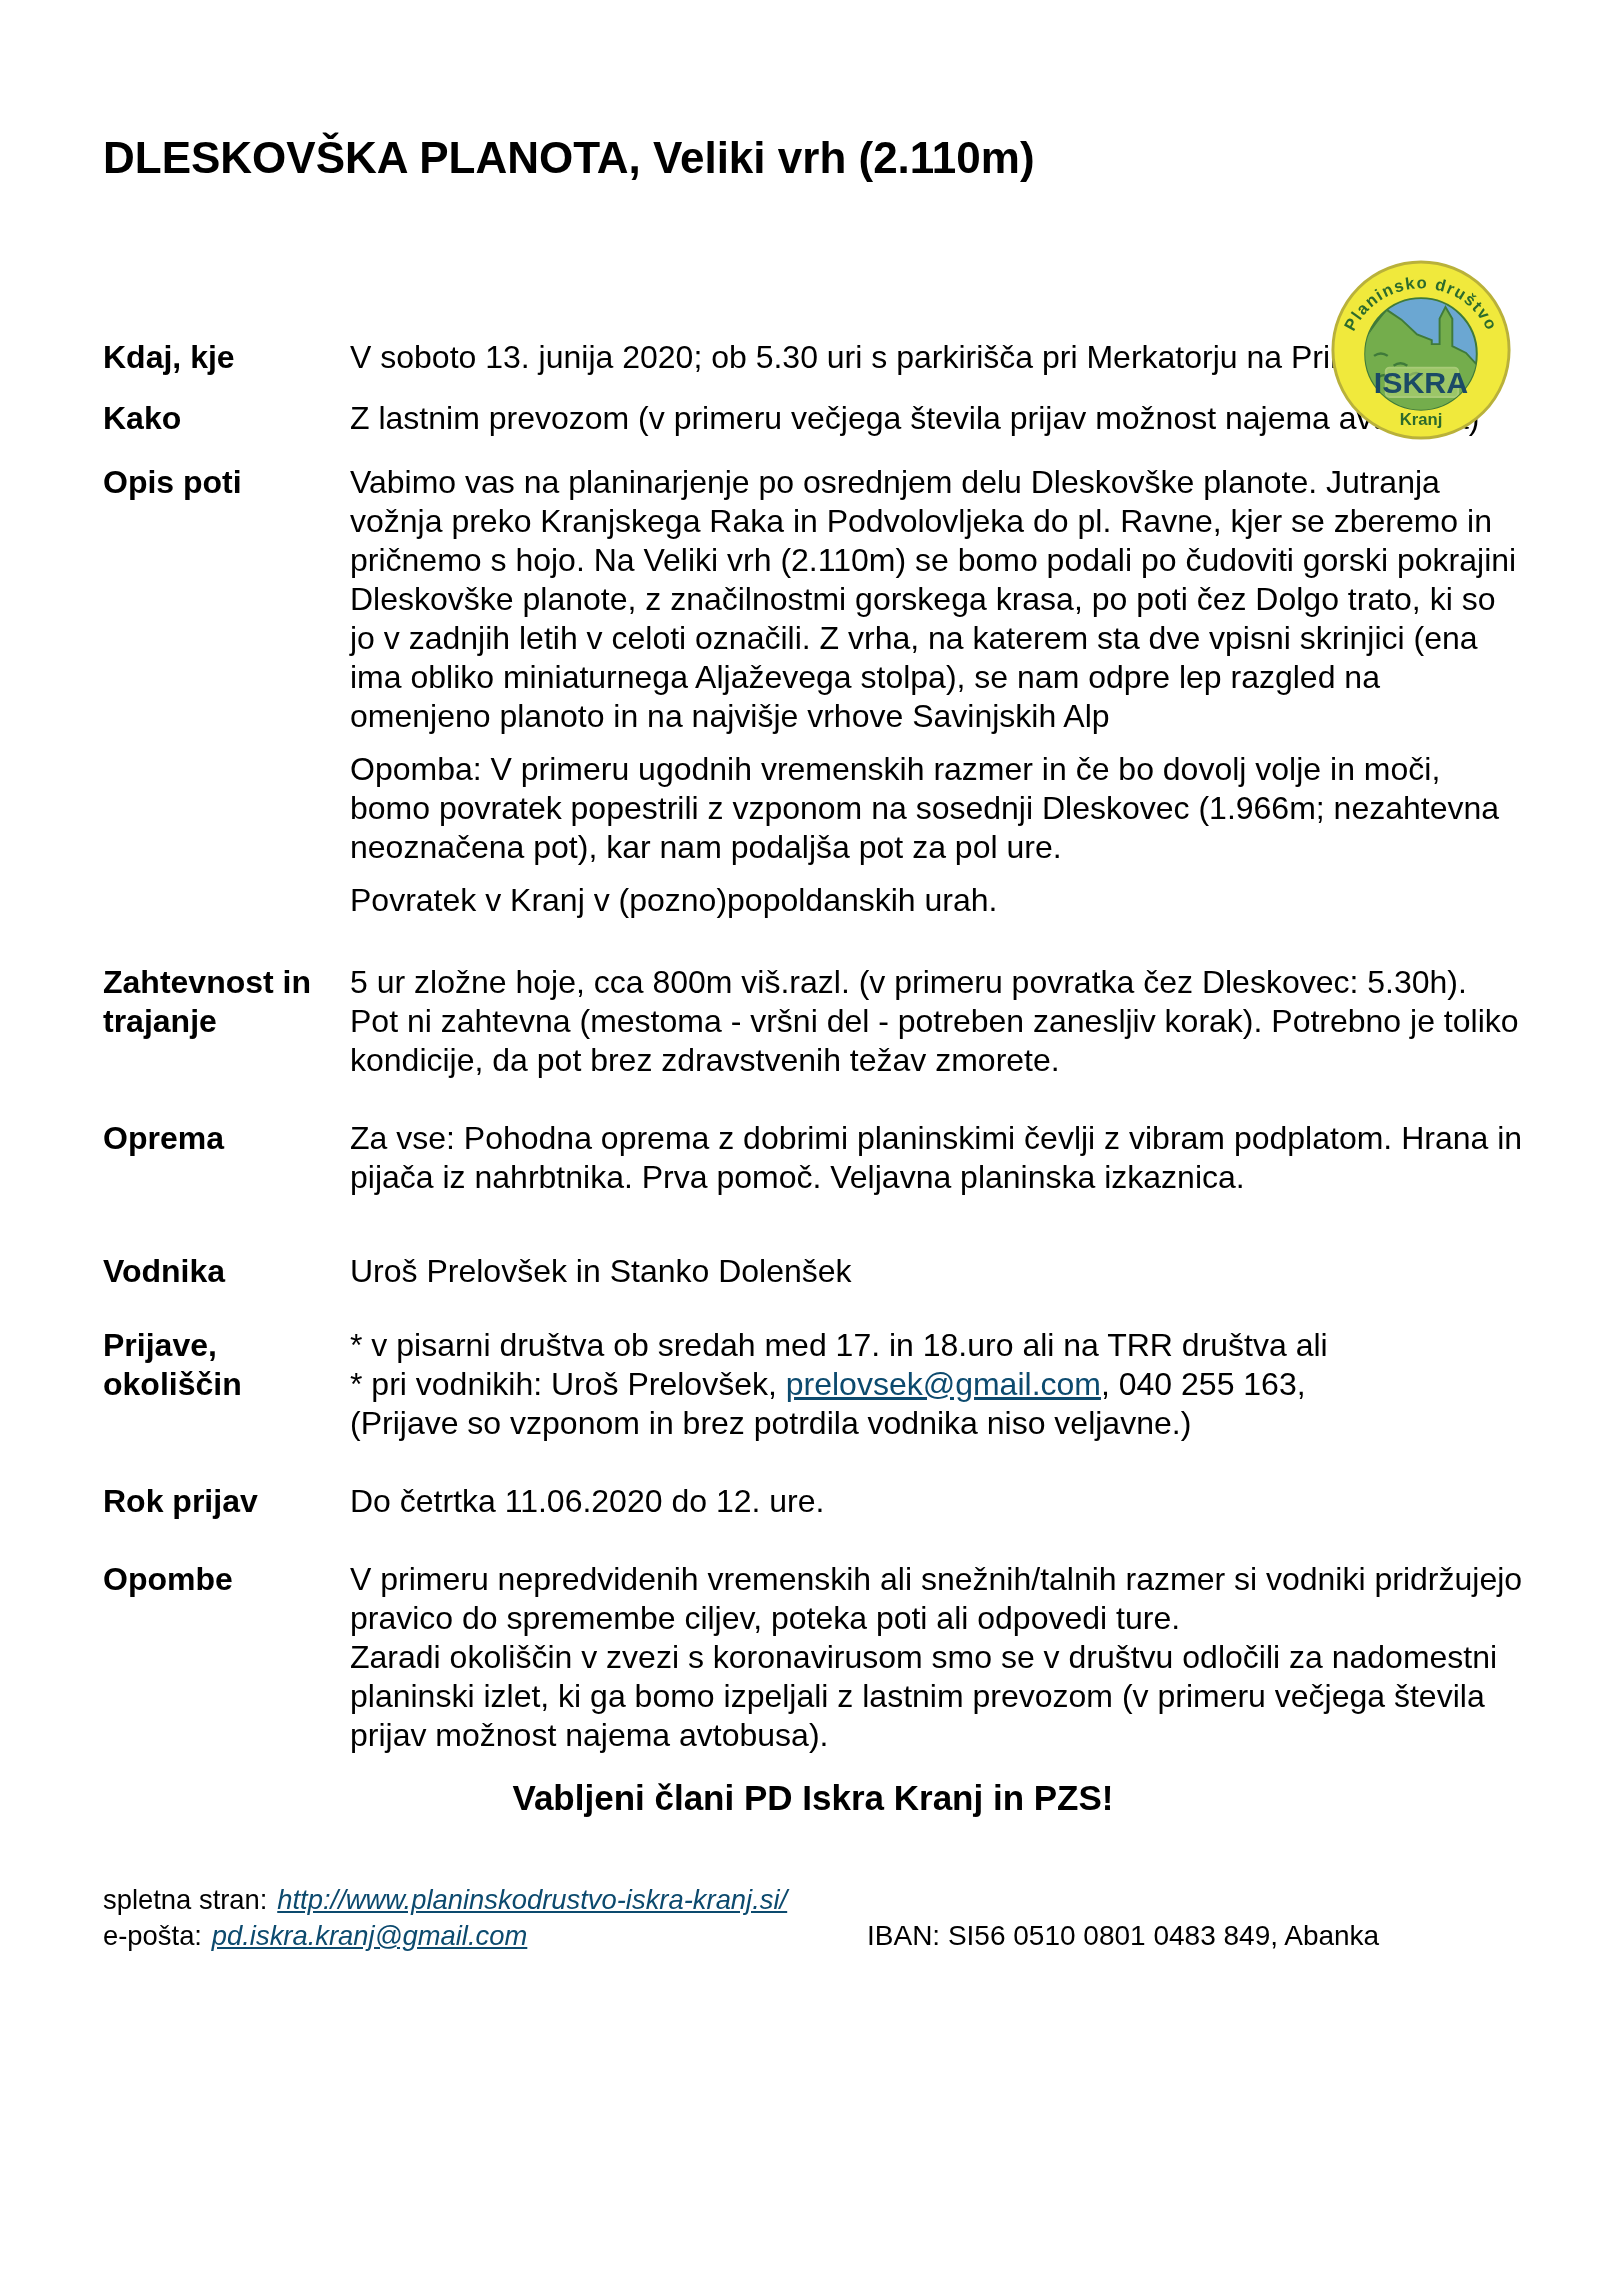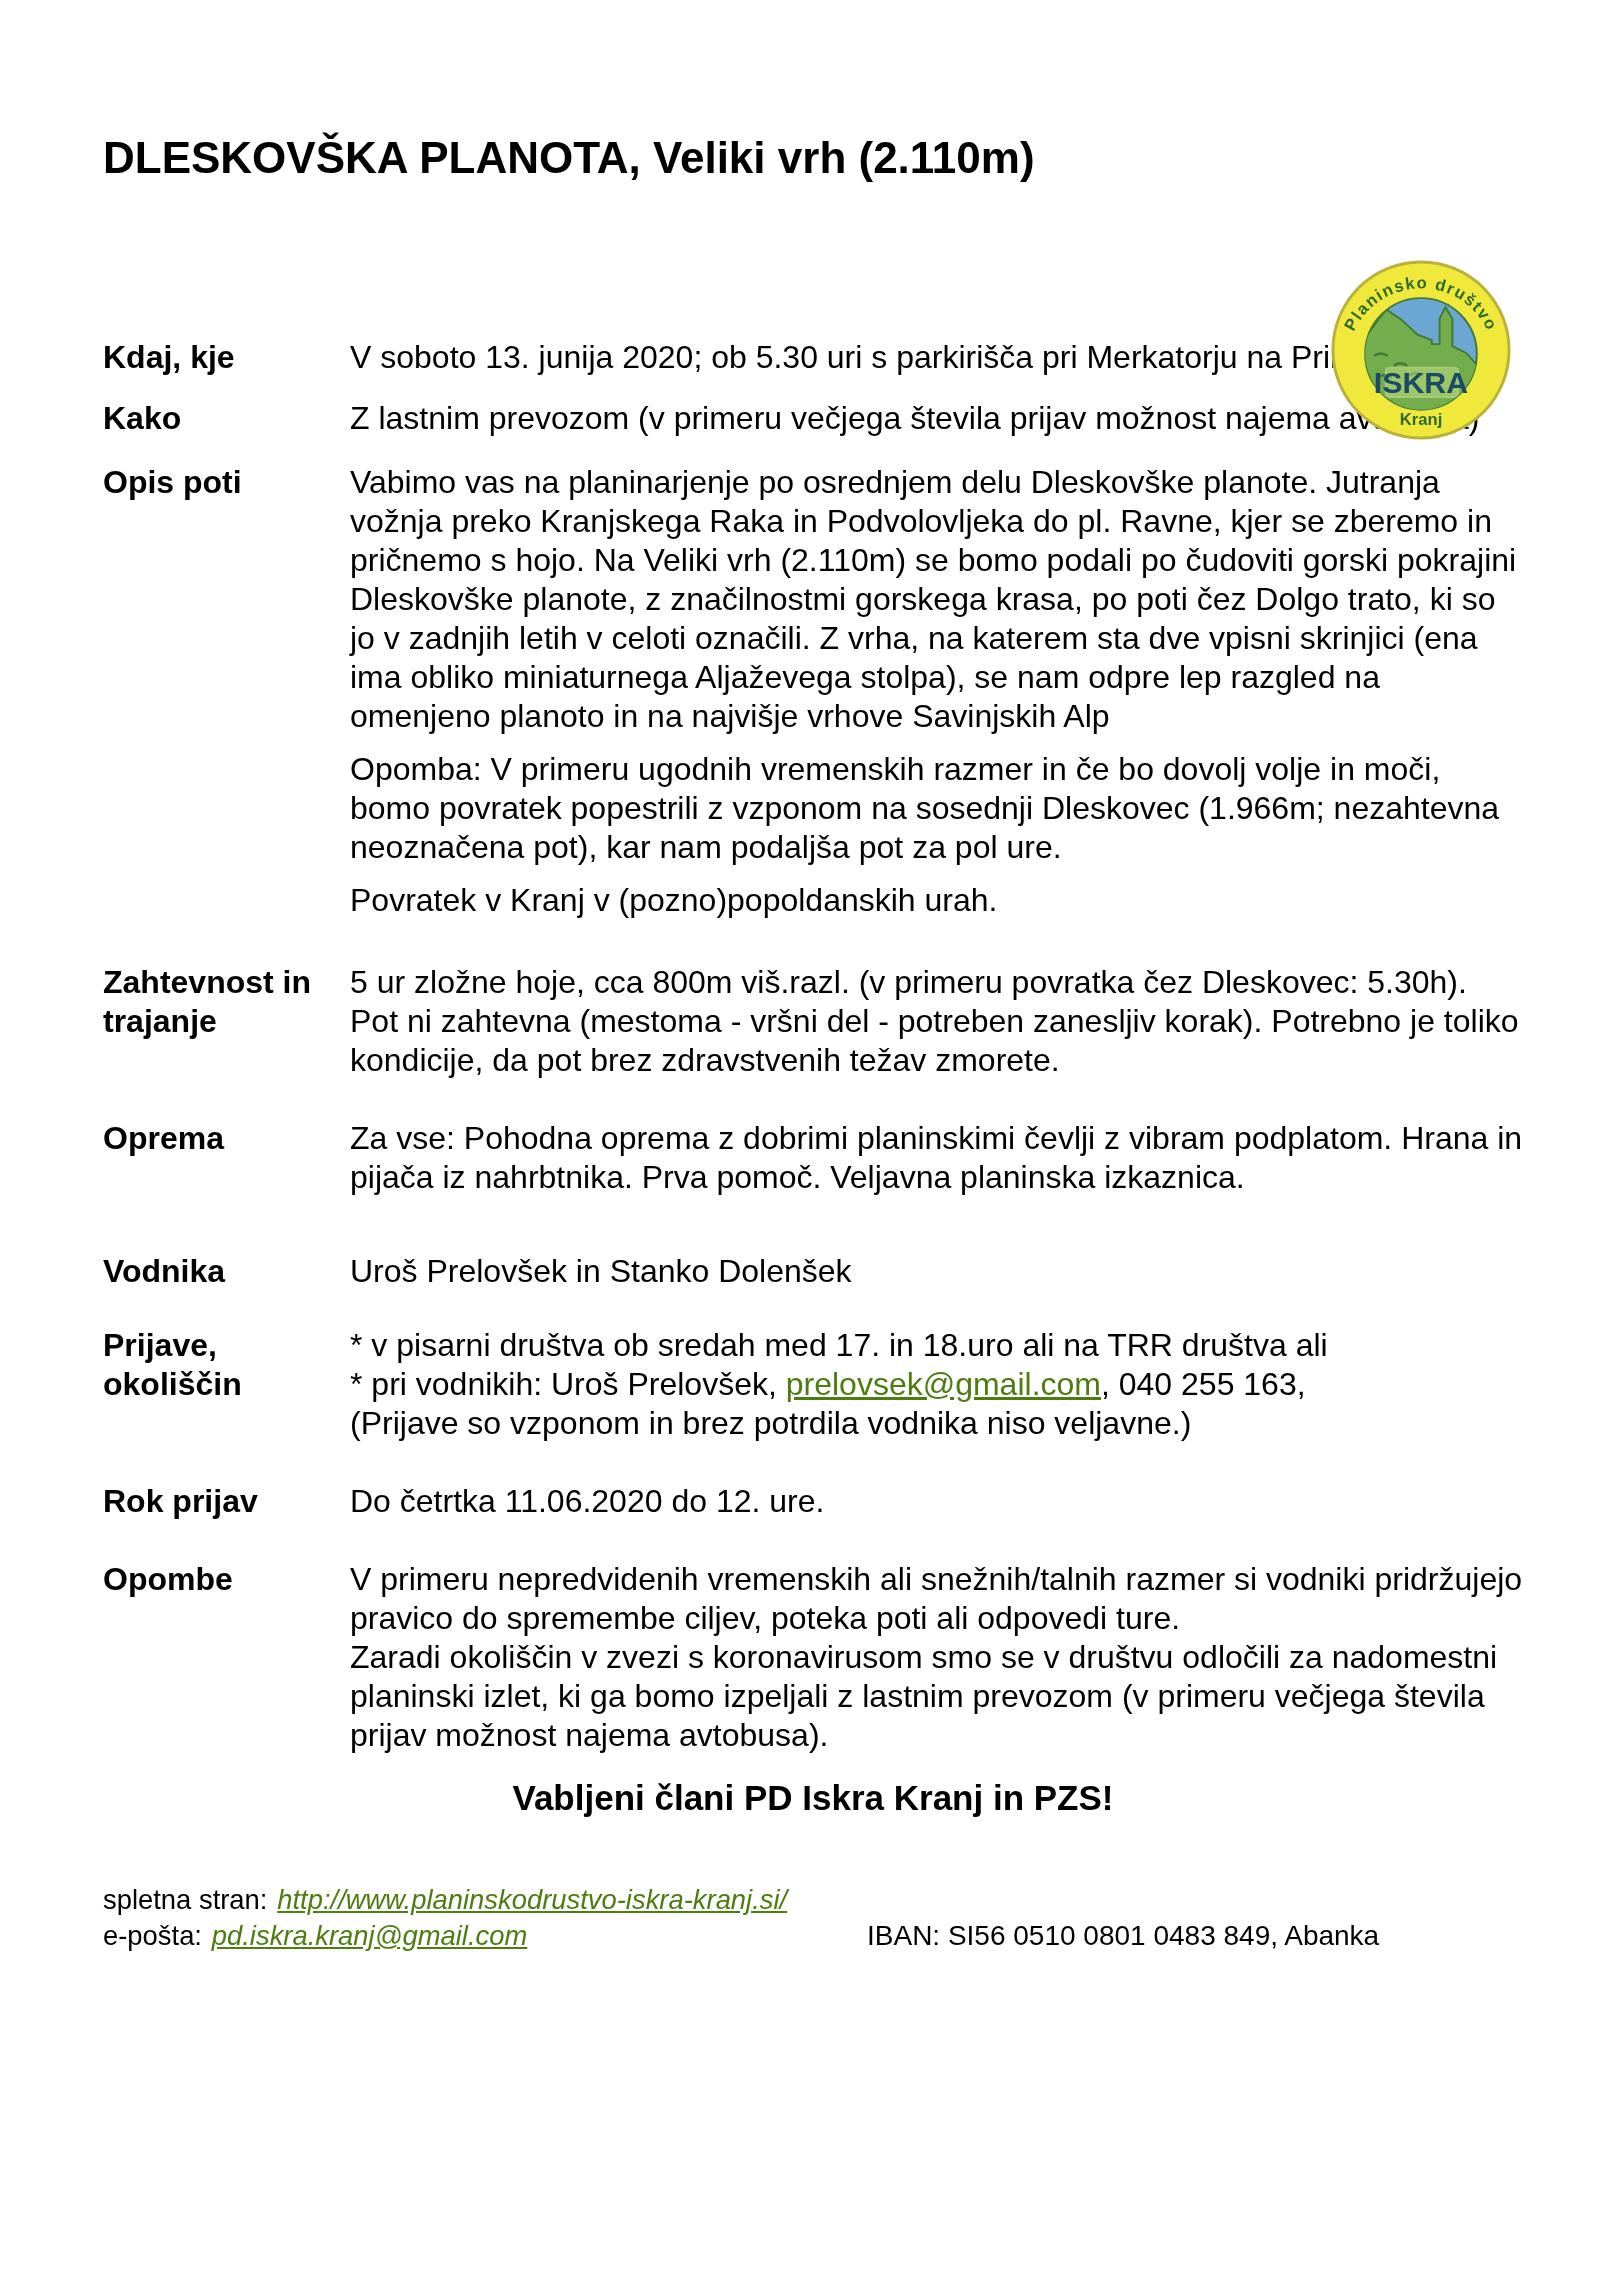--- a/index.html
+++ b/index.html
@@ -50,21 +50,21 @@
   #row-zahtevnost { margin-top: 43px; }
   #row-oprema     { margin-top: 39px; }
   #row-vodnika    { margin-top: 55px; }
   #row-strosek    { margin-top: 47px; }
   #row-prijave    { margin-top: 35px; }
   #row-rok        { margin-top: 39px; }
   #row-opombe     { margin-top: 39px; }
 
   .italic { font-style: italic; }
   a.link, a.link:visited {
-    color: #4d7c0f;
+    color: #0c4a6e;
     text-decoration: underline;
     cursor: pointer;
   }
   .invitation {
     margin-top: 23.5px;
     text-align: center;
     font-size: 35px;
     font-weight: bold;
     line-height: 39px;
   }

